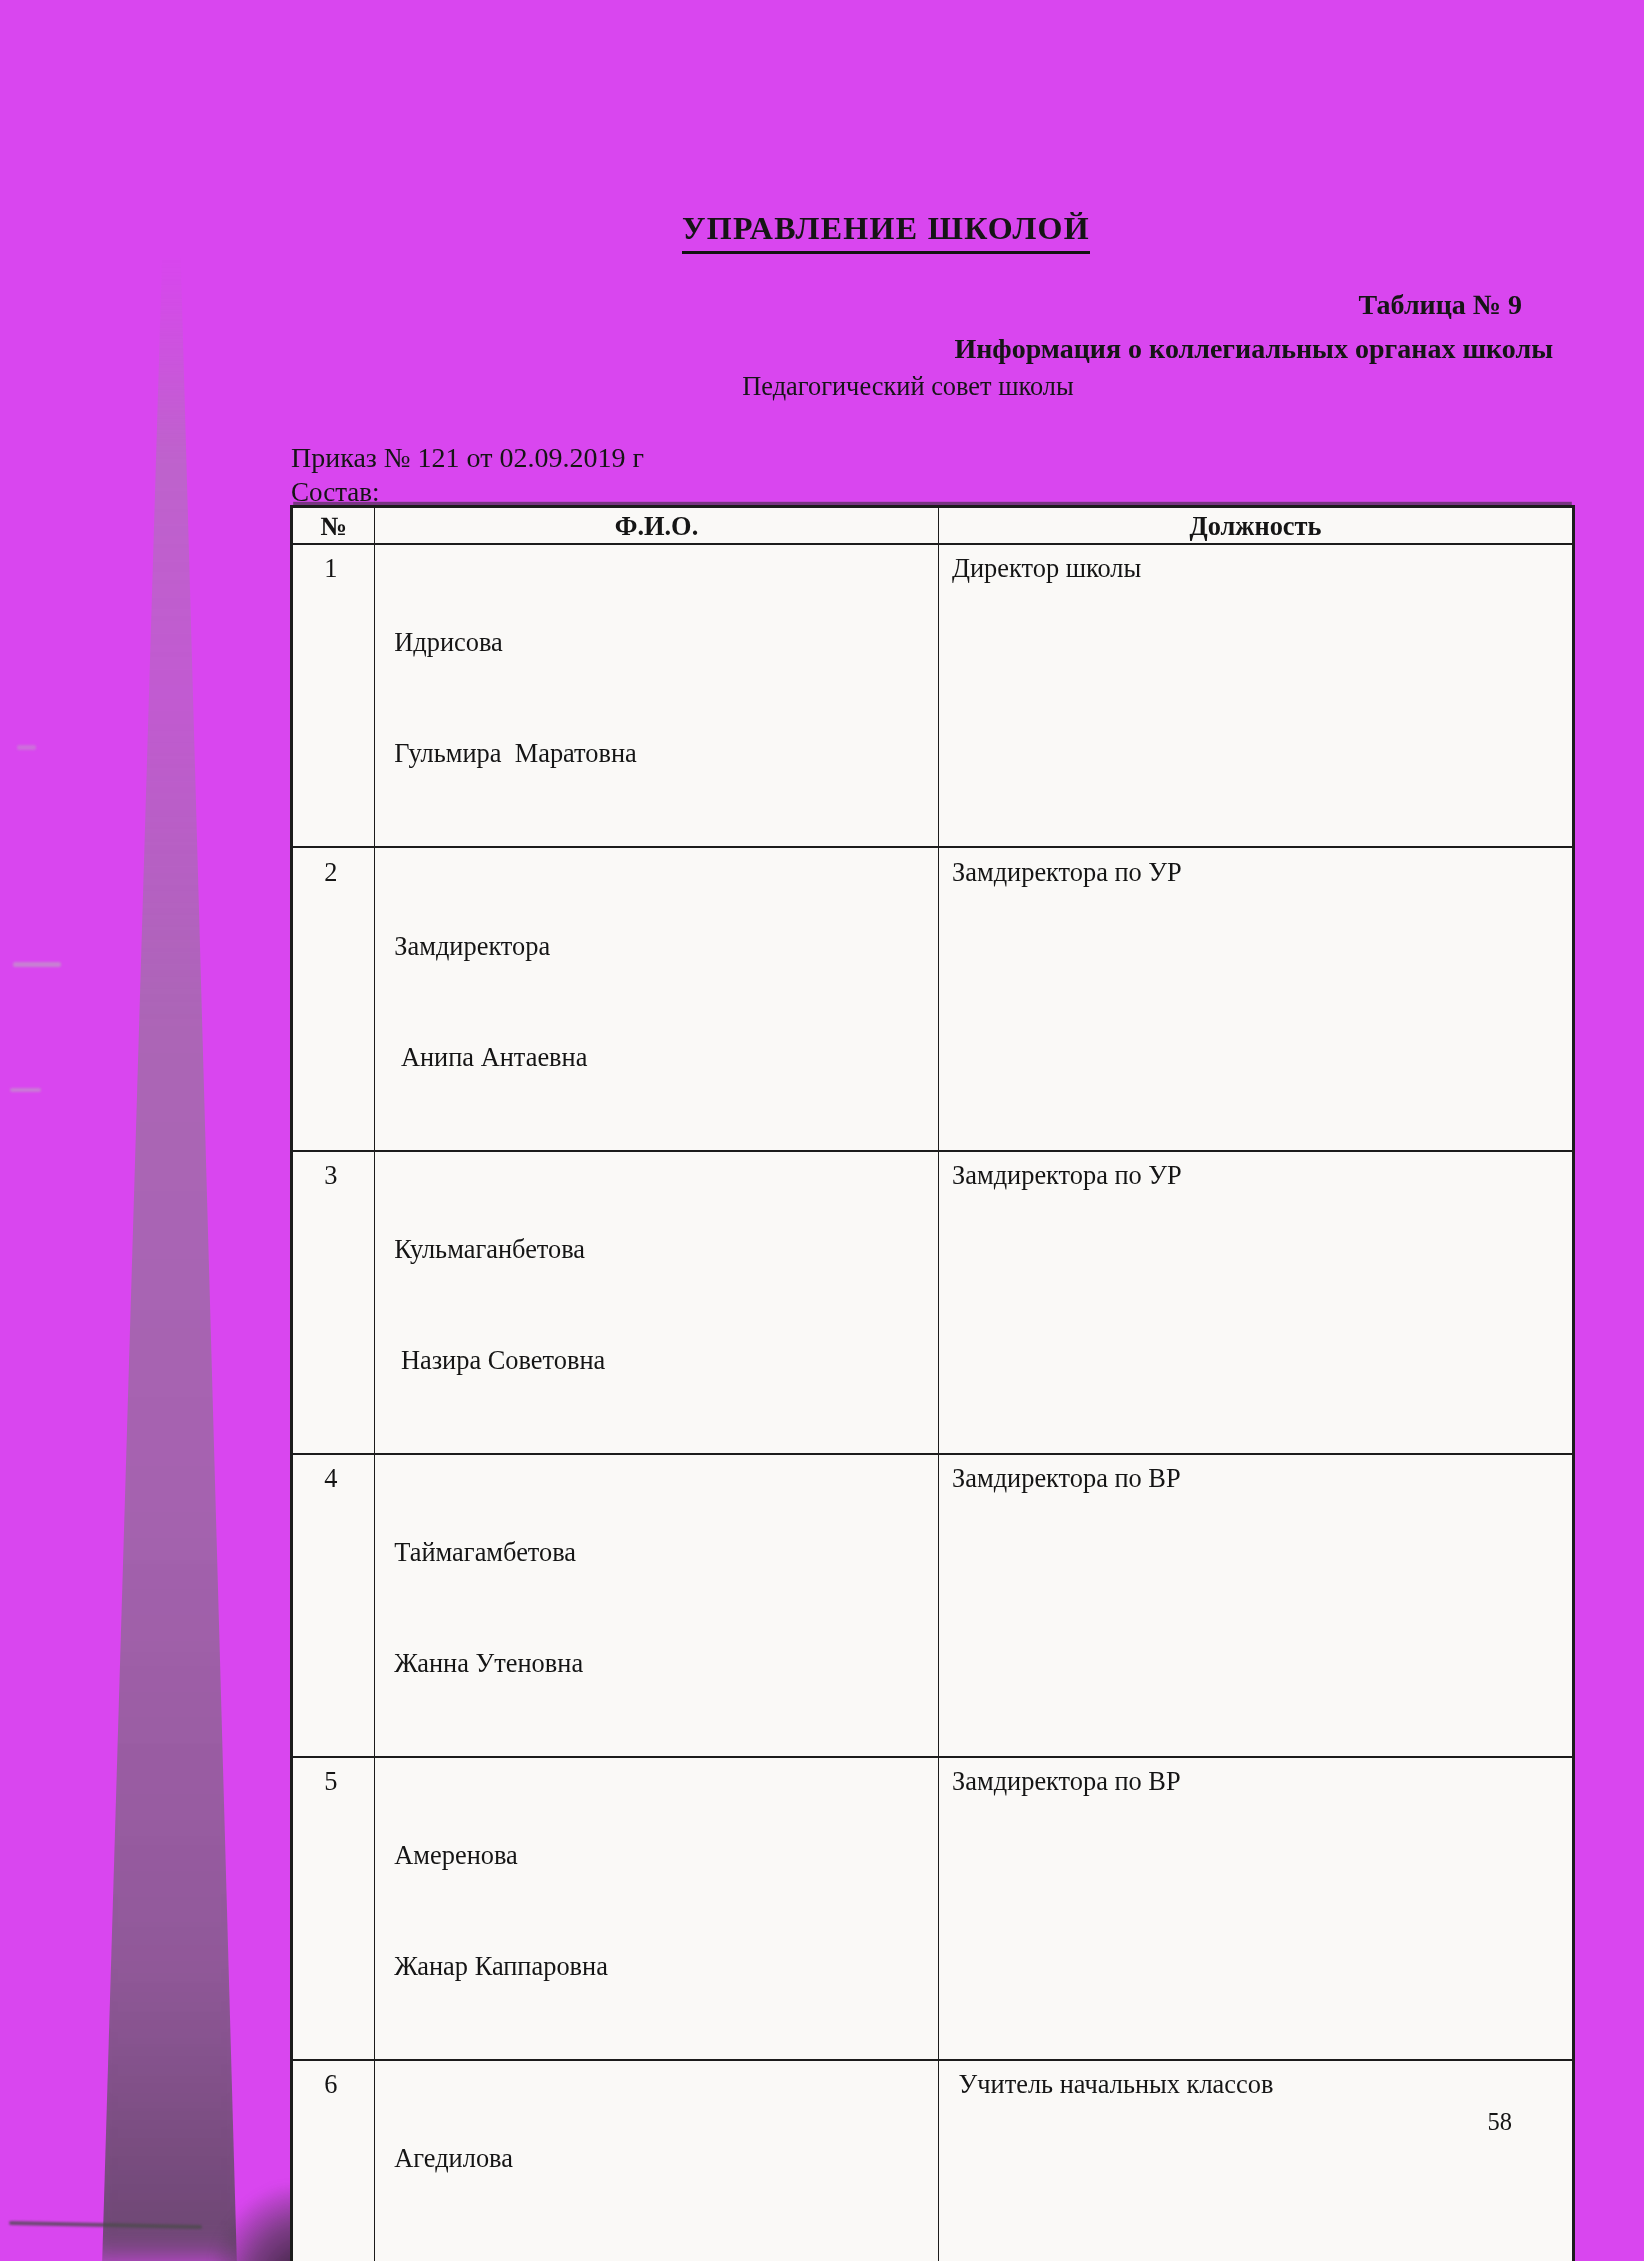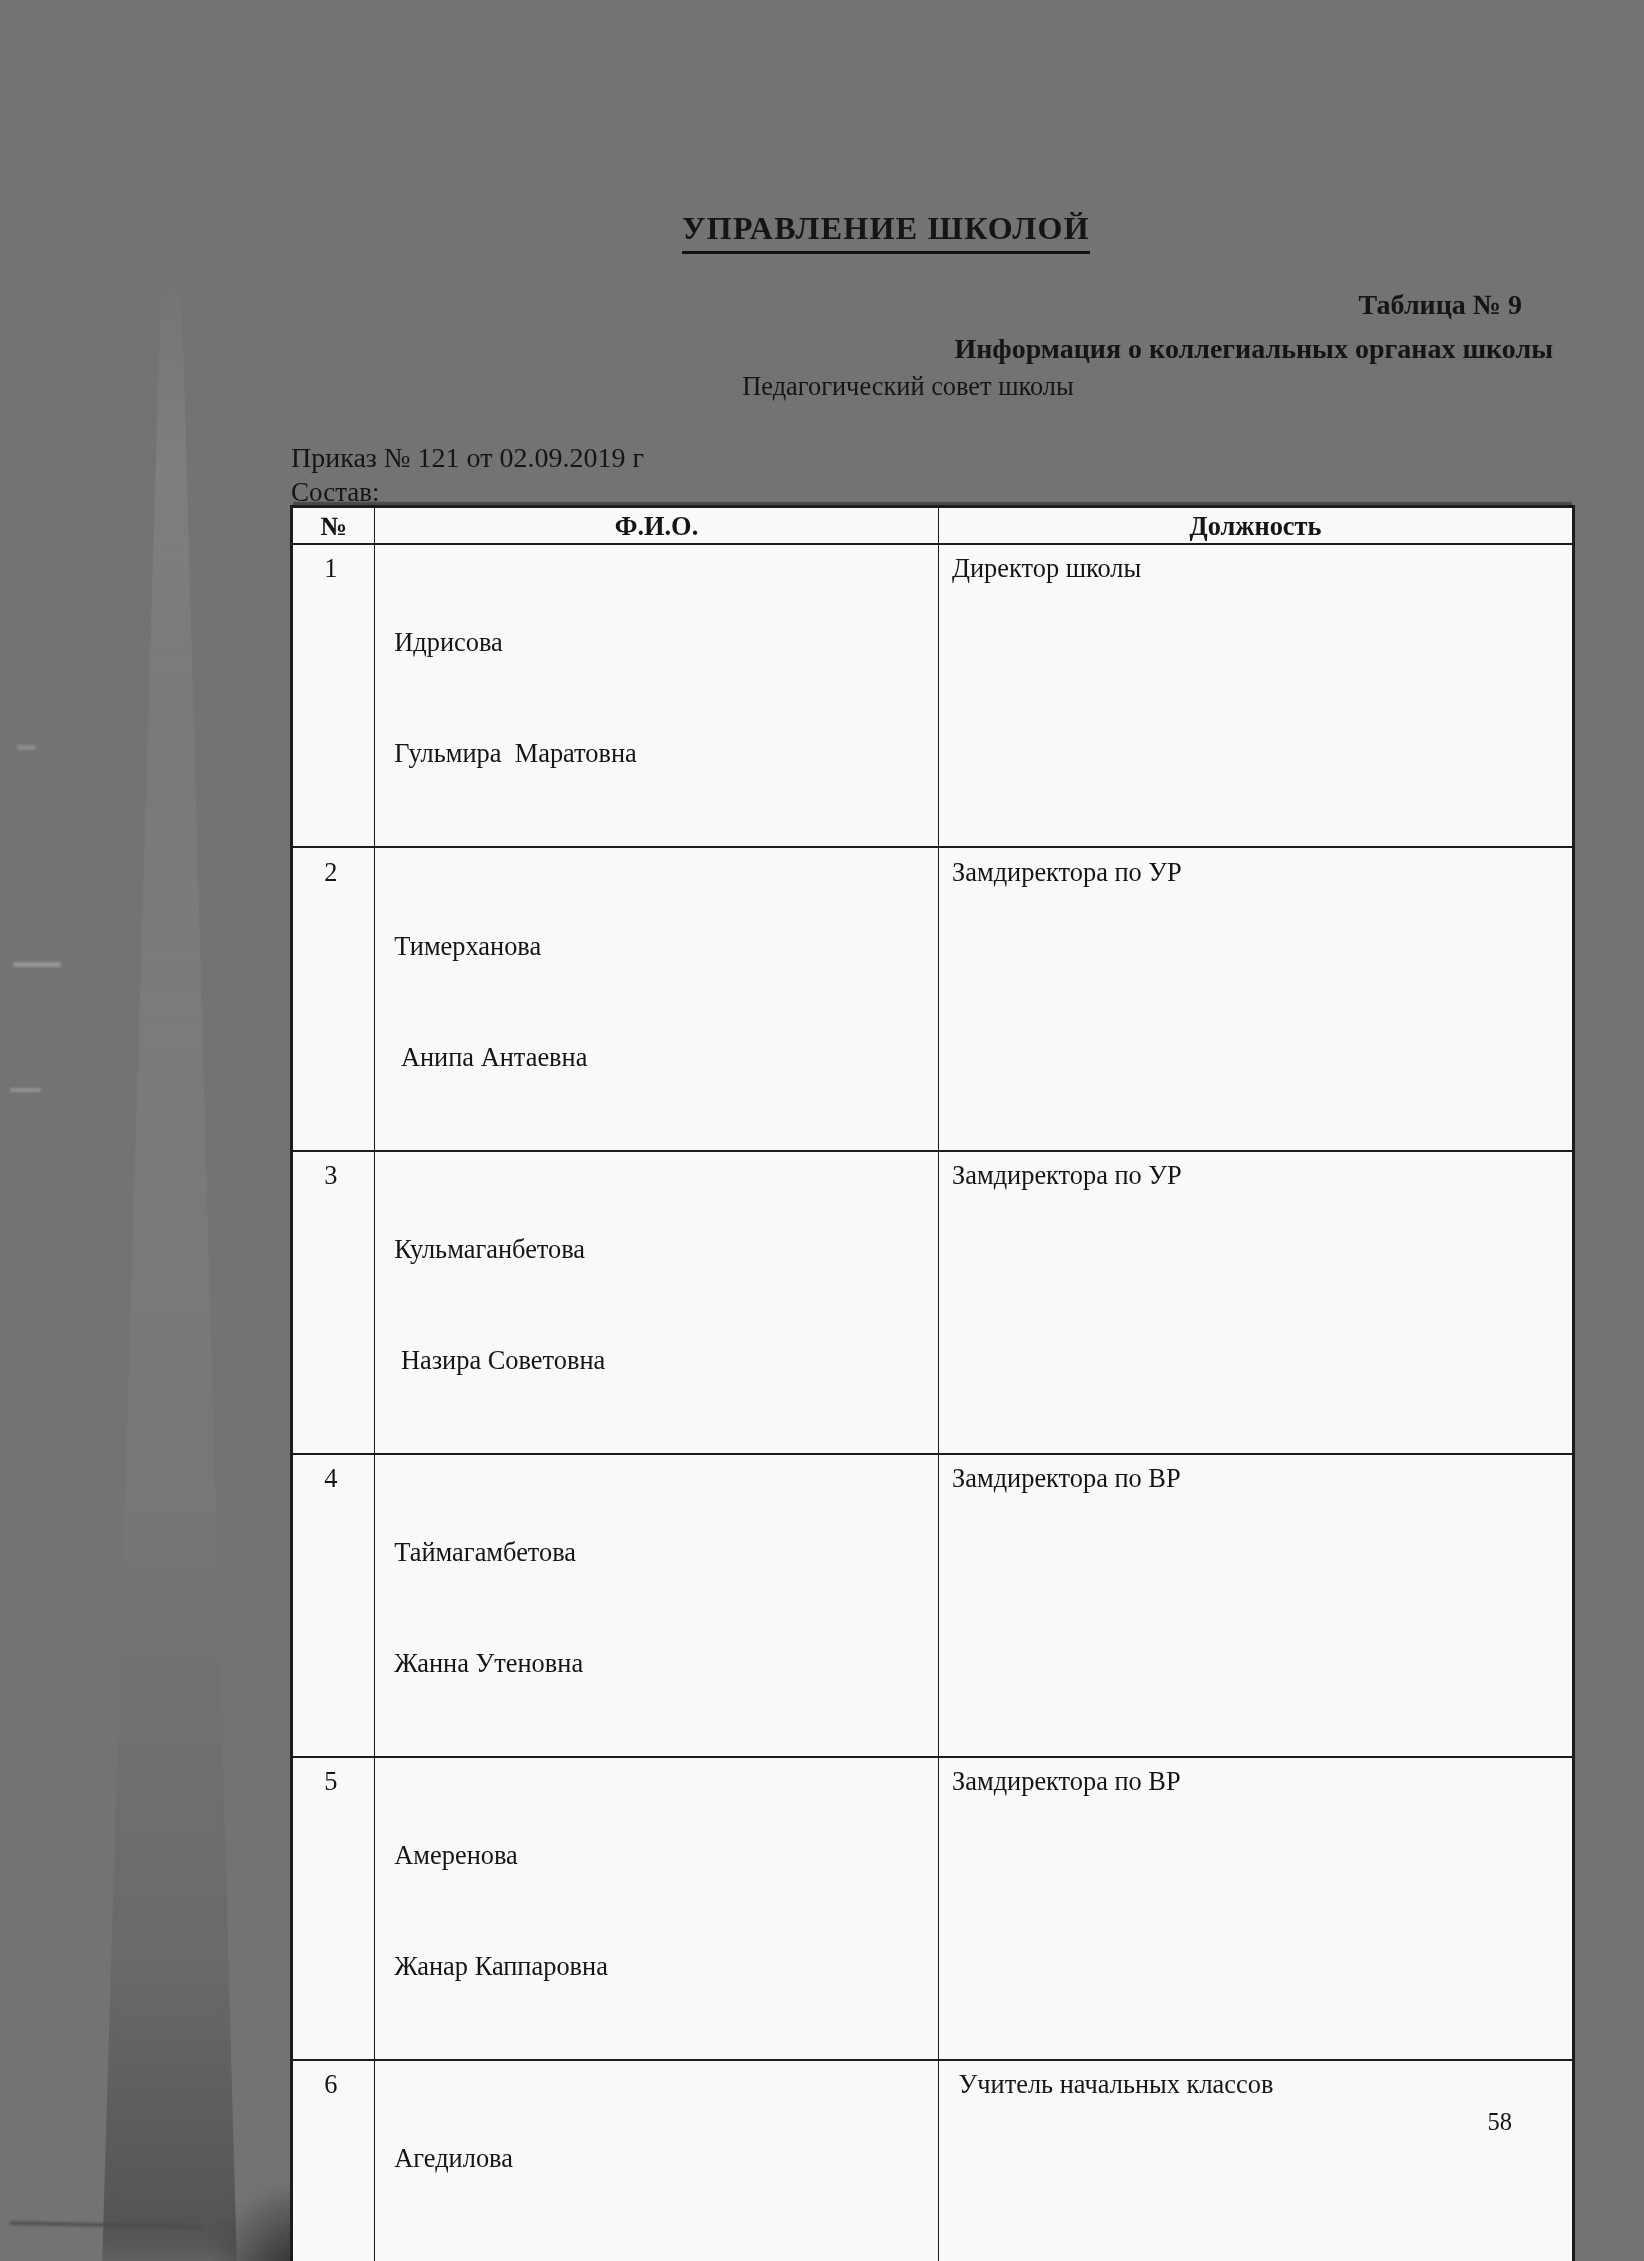--- a/index.html
+++ b/index.html
@@ -1,19 +1,19 @@
 <!DOCTYPE html>
 <html style="font-size:10.3px"><head>
 <meta charset="utf-8">
 <style>
   html,body{margin:0;padding:0;background:#e8e8e8;}
   .page{
     position:relative;
     width:1644px;height:2261px;
-    background:#737373;
+    background:#d946ef;
     overflow:hidden;
     font-family:"Liberation Serif","DejaVu Serif",serif;
     color:#151515;
   }
   
   .smudge-cone{
     position:absolute;left:76px;top:258px;width:187px;height:2003px;
     background:linear-gradient(to bottom,
       rgba(150,150,150,0) 0%,
       rgba(145,145,145,0.38) 10%,
@@ -145,21 +145,21 @@
       <td class="c-num">1</td>
       <td class="c-name">
         <span class="l1">Идрисова</span>
         <span class="l2">Гульмира  Маратовна</span>
       </td>
       <td class="c-pos">Директор школы</td>
     </tr>
         <tr class="data-row">
       <td class="c-num">2</td>
       <td class="c-name">
-        <span class="l1">Тимерханова</span>
+        <span class="l1">Замдиректора</span>
         <span class="l2"> Анипа Антаевна</span>
       </td>
       <td class="c-pos">Замдиректора по УР</td>
     </tr>
         <tr class="data-row">
       <td class="c-num">3</td>
       <td class="c-name">
         <span class="l1">Кульмаганбетова</span>
         <span class="l2"> Назира Советовна</span>
       </td>

